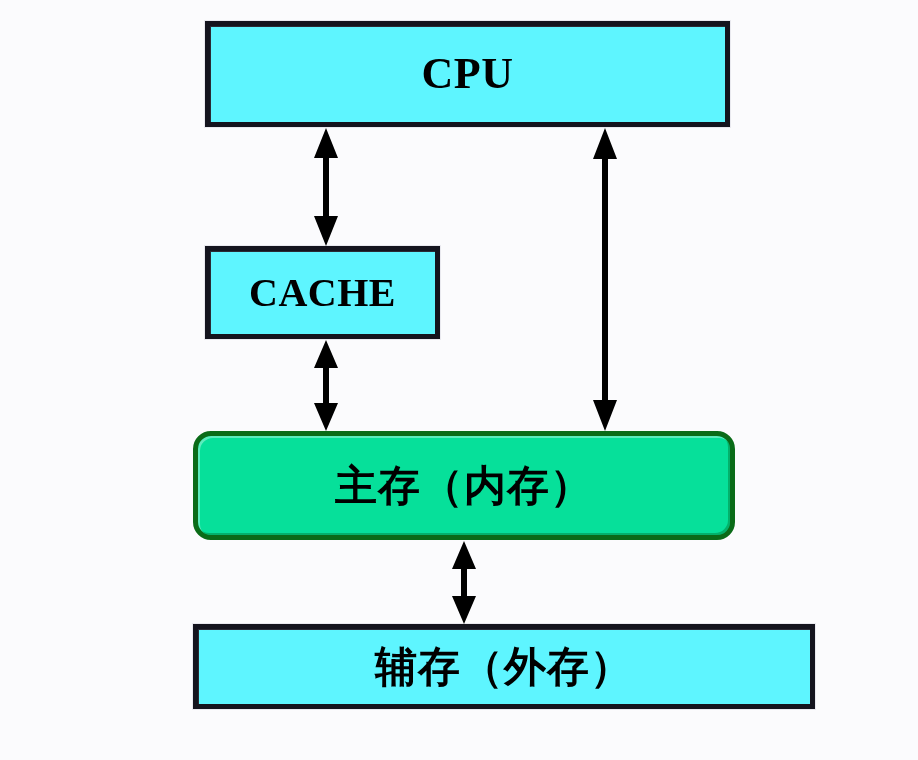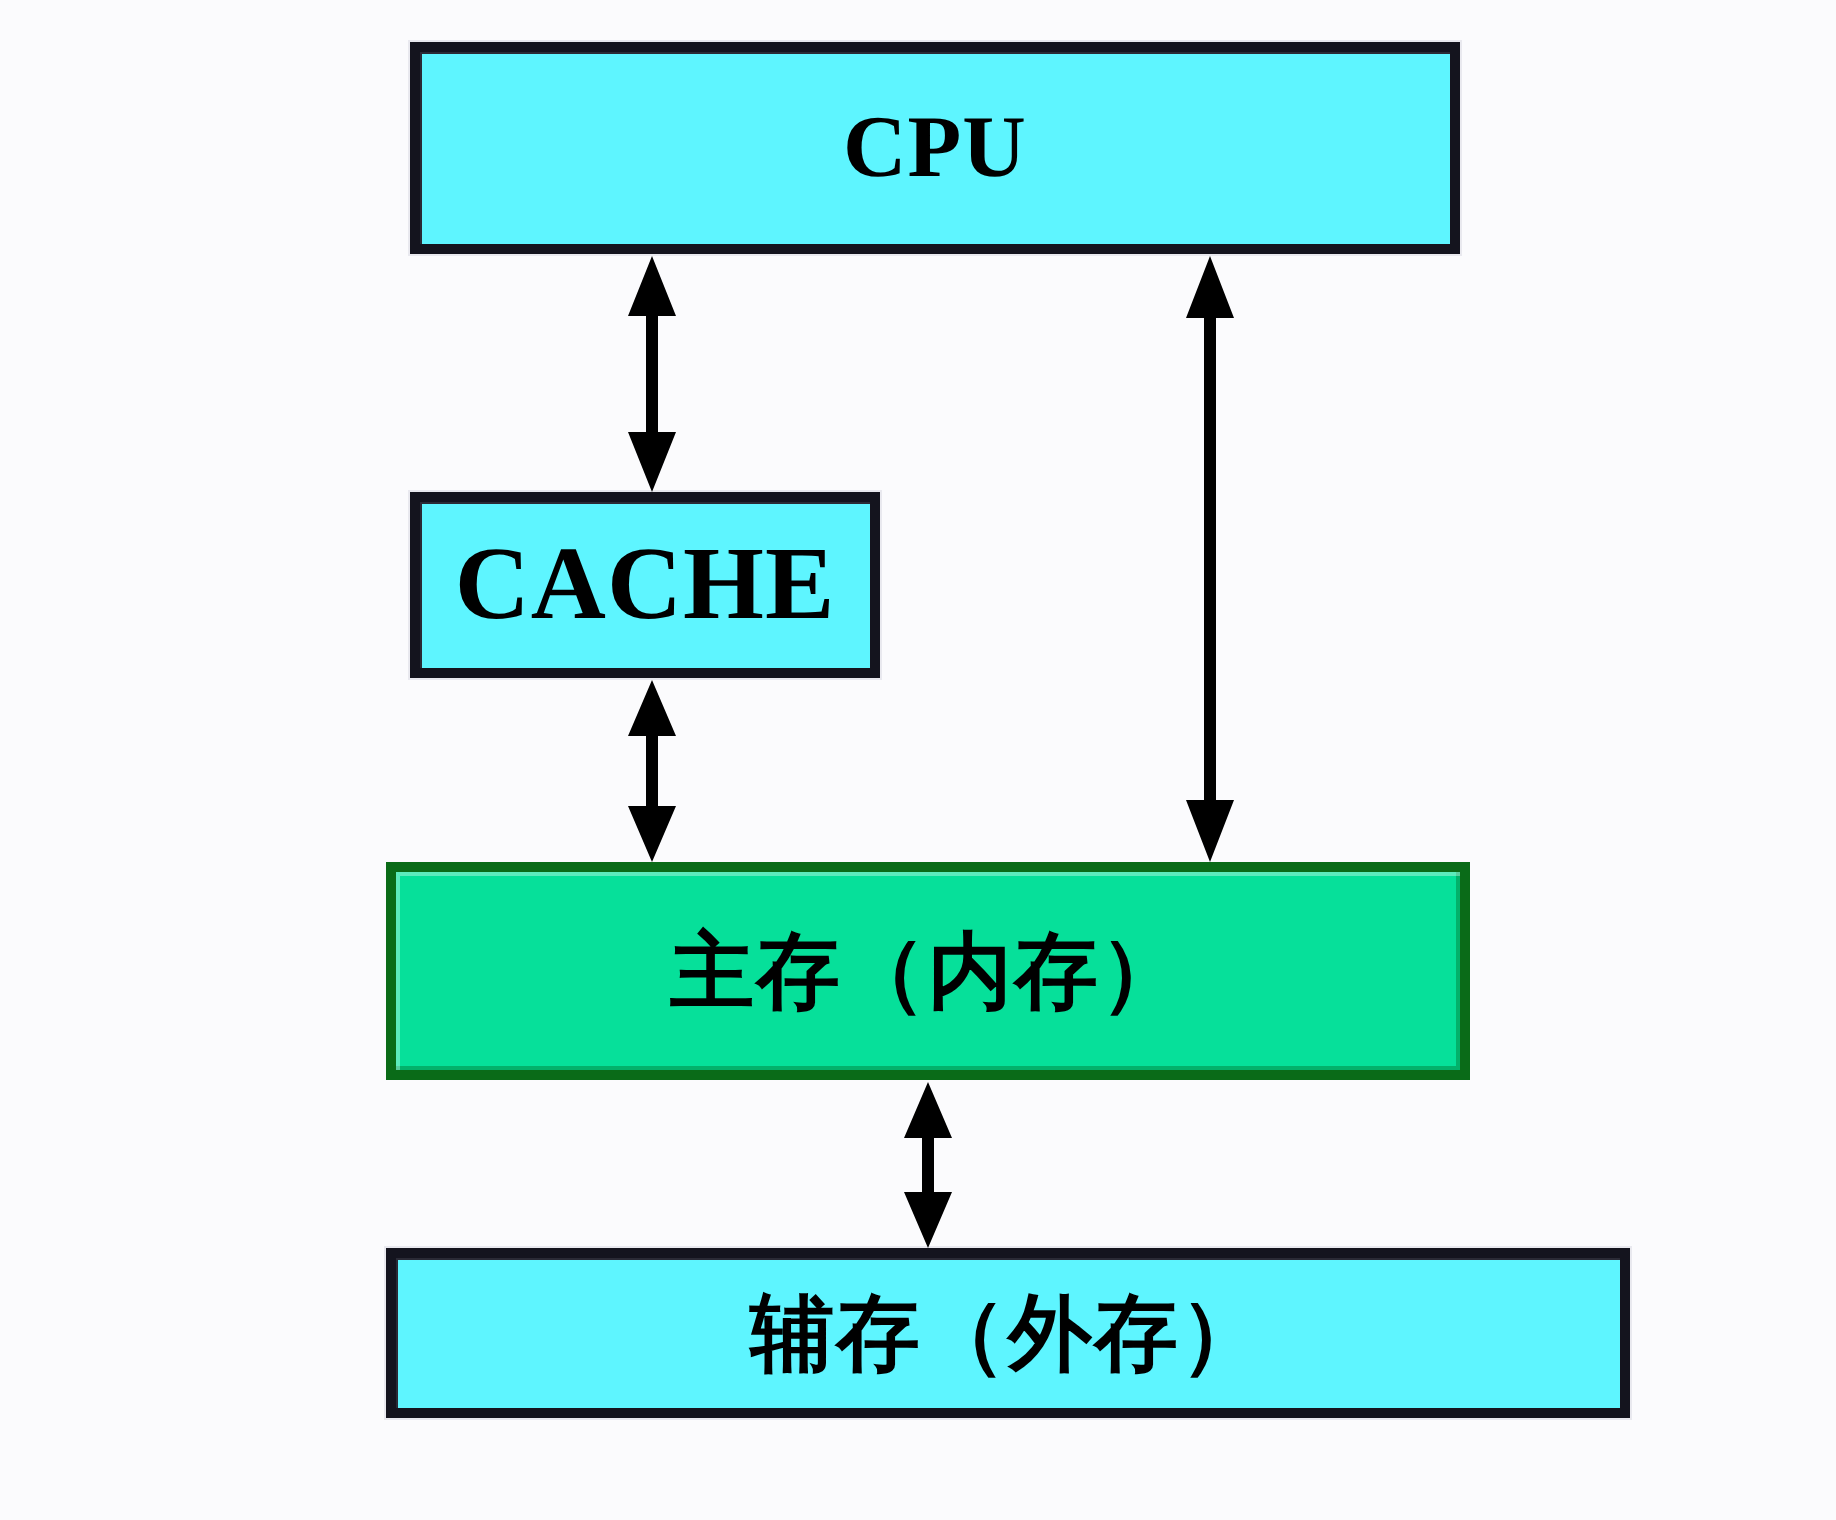--- a/index.html
+++ b/index.html
@@ -65,25 +65,25 @@
   #node-cpu {
     left: 205px;  top: 21px;
     width: 525px; height: 106px;
   }
   #node-cpu .node-label { font-size: 44px; }
 
   #node-cache {
     left: 205px;  top: 246px;
     width: 235px; height: 93px;
   }
-  #node-cache .node-label { font-size: 52px; }
+  #node-cache .node-label { font-size: 40px; }
 
   #node-main-memory {
     left: 193px; top: 431px;
-    width: 542px; height: 109px;
+    width: 542px; height: 109px; border-radius: 18px;
   }
   #node-main-memory .node-label { font-size: 42px; }
 
   #node-aux-storage {
     left: 193px; top: 624px;
     width: 622px; height: 85px;
   }
   #node-aux-storage .node-label { font-size: 42px; }
 
   

